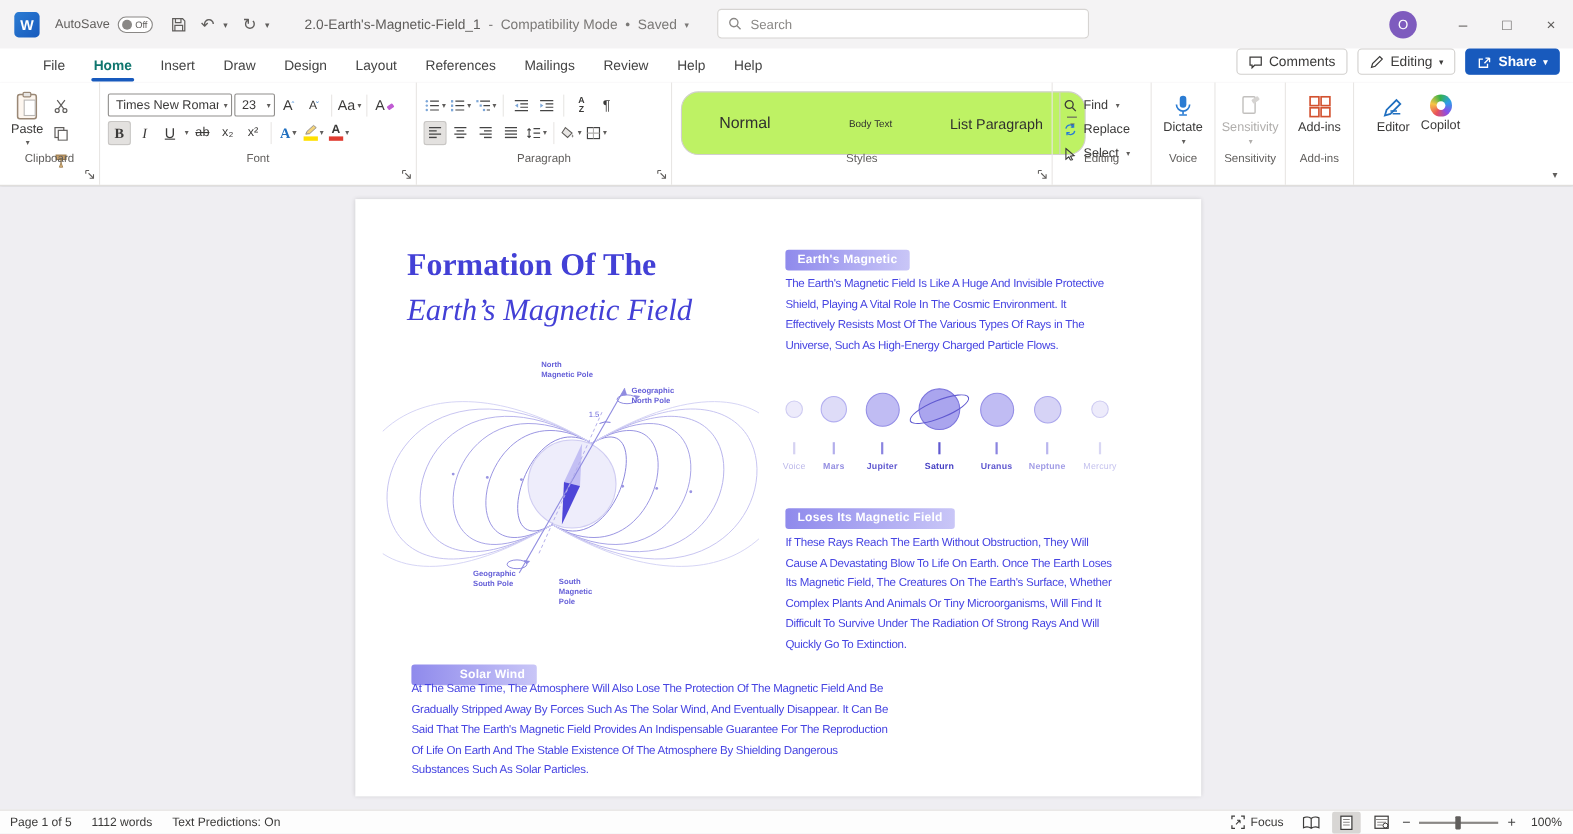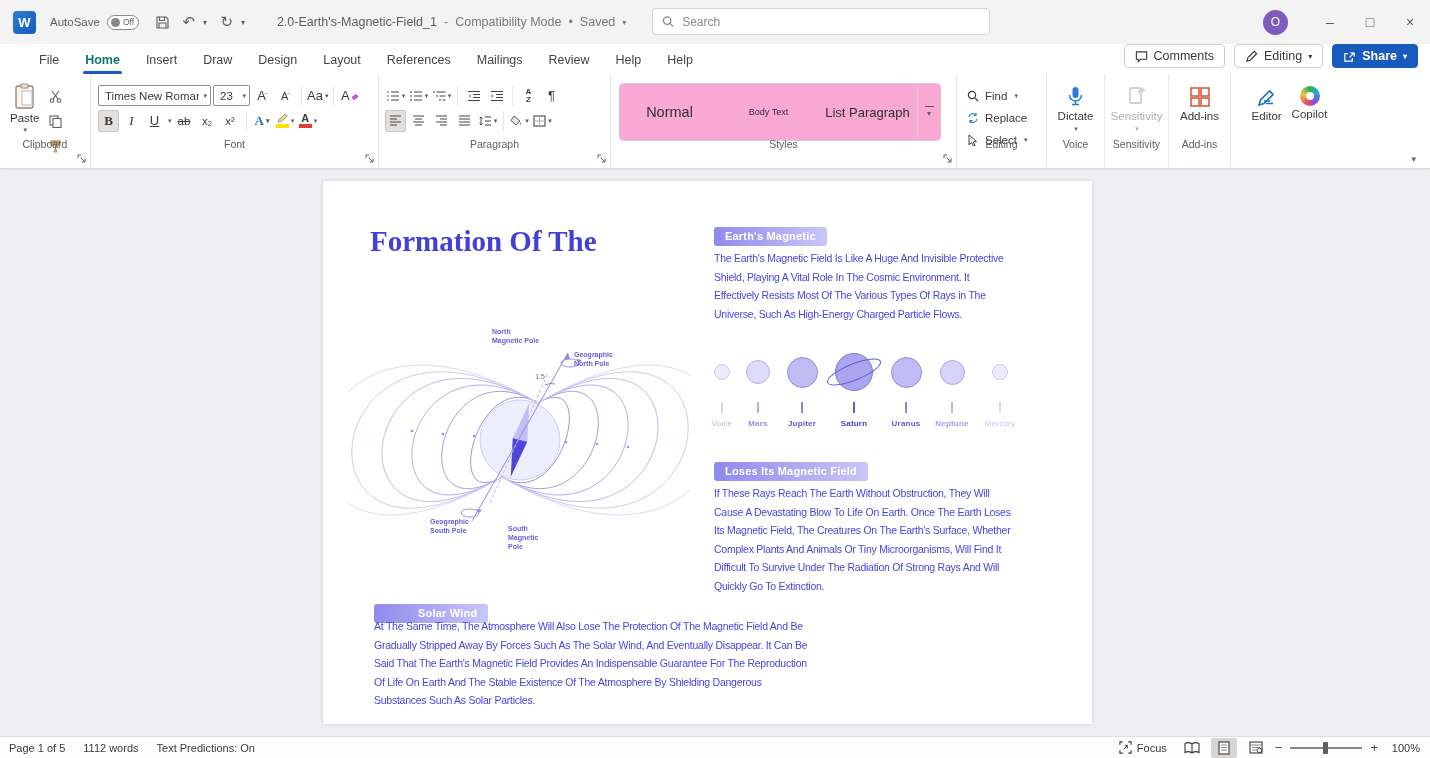--- a/index.html
+++ b/index.html
@@ -65,21 +65,21 @@
   .fx-a { color:#2170c0; font-weight:700; font-family:"Liberation Serif",serif; }
   .colbar { display:flex; flex-direction:column; align-items:center; line-height:10px; }
   .colbar .bar { width:13px; height:3.5px; margin-top:1px; }
   .bar.yellow { background:#ffe000; } .bar.red { background:#e03c31; }
   .supmark { font-size:8px; margin-left:-2px; color:#2b7cd3; }
 
   .g-paragraph { width:232px; padding-left:6px; }
   .icon12 { display:block; }
 
   .g-styles { width:346px; padding-left:8px; }
-  .style-gallery { width:322px; height:58px; border:1px solid #d1cfcd; border-radius:4px; display:flex; overflow:hidden; background:#f9a8d4; }
+  .style-gallery { width:368px; height:58px; border:1px solid #d1cfcd; border-radius:16px; display:flex; overflow:hidden; background:#bef264; }
   .style-cell { flex:1; display:flex; align-items:center; justify-content:center; color:#30302e; }
   .style-cell.s0 { font-size:14.5px; }
   .style-cell.s1 { font-size:9px; }
   .style-cell.s2 { font-size:13px; }
   .style-more { width:23px; border-left:1px solid #d1cfcd; display:flex; flex-direction:column; align-items:center; justify-content:center; gap:2px; color:#605e5c; }
   .style-more .mbar { width:9px; height:1.5px; background:#605e5c; }
 
   .g-editing { width:90px; padding:10px 0 0 10px; }
   .ed-row { display:flex; align-items:center; gap:6px; height:22px; font-size:11.5px; color:#3b3a39; }
 
@@ -525,20 +525,21 @@
   </div>
 
   <span class="ribbon-collapse">▾</span>
 </div>
 
 <div class="docarea">
   <div class="page">
 
     <div class="doc-h1">
       <span class="l1">Formation Of The</span>
+      <span class="l2">Earth’s Magnetic Field</span>
     </div>
 
     <svg class="fieldsvg" width="342" height="232" viewBox="0 0 342 232">
 
       <g fill="none" stroke-width="0.9">
         <path d="M190,80 C250.8,44 214.8,190 154,154" stroke="#8d88dd"></path>
         <path d="M190,80 C291.3,20 255.3,214 154,154" stroke="#9a95e2"></path>
         <path d="M190,80 C331.8,-4 295.8,238 154,154" stroke="#a8a4e7"></path>
         <path d="M190,80 C372.3,-28 336.3,262 154,154" stroke="#b7b3ec"></path>
         <path d="M190,80 C412.8,-52 376.8,286 154,154" stroke="#c7c4f1"></path>

